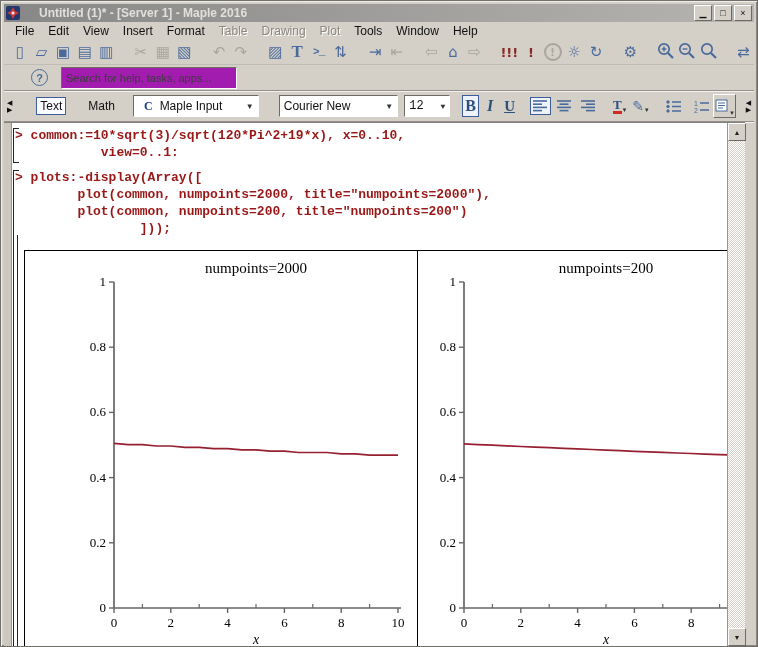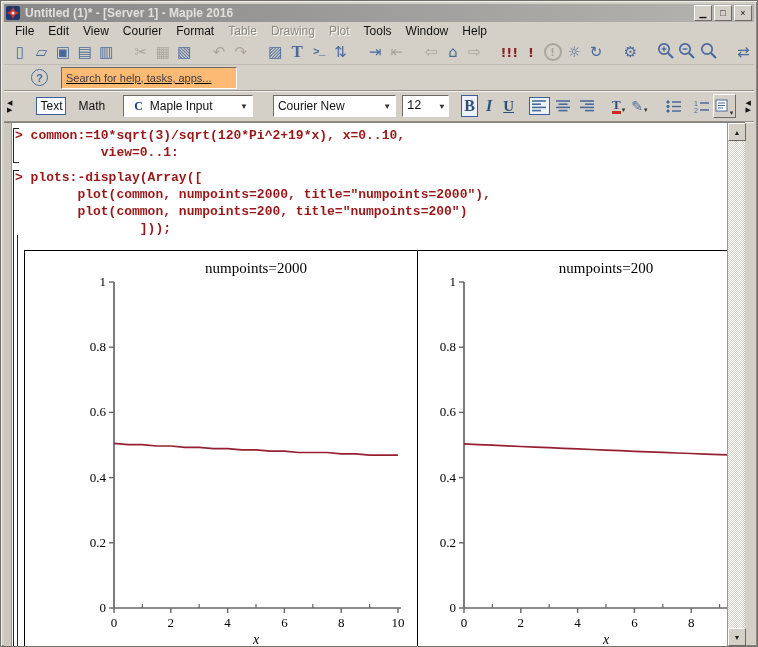--- a/index.html
+++ b/index.html
@@ -5,21 +5,21 @@
   html,body{margin:0;padding:0;}
   body{width:758px;height:647px;position:relative;overflow:hidden;
        font-family:"Liberation Sans", sans-serif;background:#d4d0c8;}
   .window{position:absolute;inset:0;background:#d4d0c8;
           border:1px solid #716f6a;
           box-shadow:inset 1px 1px 0 #f0eeea, inset -1px -1px 0 #8a867e;}
   
   .titlebar{position:absolute;left:3px;top:3px;right:3px;height:18px;
             background:linear-gradient(90deg,#878787,#b6b4b0);
             display:flex;align-items:center;padding:0 2px;}
-  .title-text{color:#e2e0dc;font-weight:bold;font-size:12px;margin-left:5px;flex:1;
+  .title-text{color:#e2e0dc;font-weight:bold;font-size:12px;margin-left:19px;flex:1;
               white-space:nowrap;overflow:hidden;}
   .winbtn{width:16px;height:14px;margin-left:2px;background:#d4d0c8;
           border:1px solid;border-color:#fff #6e6a64 #6e6a64 #fff;
           font-size:9px;line-height:12px;text-align:center;color:#111;
           display:flex;align-items:center;justify-content:center;padding:0;}
   .app-icon{width:14px;height:14px;display:inline-block;}
   
   .menubar{position:absolute;left:3px;top:21px;right:3px;height:18px;
            display:flex;align-items:center;padding-left:4px;font-size:12px;color:#111;}
   .menu-item{padding:14px 7px;}
@@ -40,30 +40,30 @@
       font-size:10px;font-weight:bold;display:flex;align-items:center;justify-content:center;}
   
   .searchrow{position:absolute;left:3px;top:64px;right:3px;height:25px;
              display:flex;align-items:center;
              border-bottom:1px solid #94908a;box-shadow:0 1px 0 #f4f2ee;}
   .help-circle{width:15px;height:15px;border:1.5px solid #4a6a9c;border-radius:50%;
                color:#4a6a9c;font-size:11px;font-weight:bold;margin-left:27px;
                display:flex;align-items:center;justify-content:center;}
   .search-input{margin-left:13px;width:166px;height:18px;font-size:11px;
                 border:1px solid;border-color:#6e6a64 #fff #fff #6e6a64;
-                background:#fdba74;padding:1px 4px;font-family:"Liberation Sans",sans-serif;text-decoration:underline;}
+                background:#a21caf;padding:1px 4px;font-family:"Liberation Sans",sans-serif;}
   .search-input::placeholder{color:#3c3c3c;}
   
   .ctx{position:absolute;left:3px;top:90px;right:3px;height:30px;
        display:flex;align-items:center;padding-left:3px;
        border-bottom:1px solid #94908a;box-shadow:0 1px 0 #f4f2ee;}
   .gripper{display:flex;flex-direction:column;font-size:7px;color:#111;line-height:7px;width:8px;}
   .txtbtn{font-size:12px;color:#111;padding:1px 3px;margin-left:23px;
           border:1px solid #3c5c9c;background:#fbfcff;}
-  .mathbtn{font-size:12px;color:#111;padding:1px 3px;margin-left:8px;border:1px solid transparent;}
+  .mathbtn{font-size:12px;color:#111;padding:1px 3px;margin-left:18px;border:1px solid transparent;}
   .combo{height:20px;display:flex;align-items:center;background:#fff;
          border:1px solid;border-color:#6e6a64 #fff #fff #6e6a64;
          font-size:12px;color:#111;padding:0 4px;position:relative;}
   .combo .arrow{margin-left:auto;font-size:8px;color:#333;padding-left:4px;}
   .combo .cletter{color:#1a3c8c;font-weight:bold;font-family:"Liberation Serif",serif;margin-right:7px;margin-left:6px;}
   .c-style{width:148px;margin-left:14px;}
   .c-font{width:140px;margin-left:20px;}
   .c-size{width:46px;margin-left:6px;font-family:Liberation Mono, monospace;}
   .fmt{background:none;border:1px solid transparent;display:flex;align-items:center;justify-content:center;
        padding:1px 2px;color:#30507c;}
@@ -133,21 +133,21 @@
         <span class="winbtn">
           <span>×</span>
         </span>
       </span>
   </div>
 
   <div class="menubar">
       <span class="menu-item">File</span>
       <span class="menu-item">Edit</span>
       <span class="menu-item">View</span>
-      <span class="menu-item">Courier</span>
+      <span class="menu-item">Insert</span>
       <span class="menu-item">Format</span>
       <span class="menu-item disabled">Table</span>
       <span class="menu-item disabled">Drawing</span>
       <span class="menu-item disabled">Plot</span>
       <span class="menu-item">Tools</span>
       <span class="menu-item">Window</span>
       <span class="menu-item">Help</span>
     </div>
 
   <div class="toolbar">

